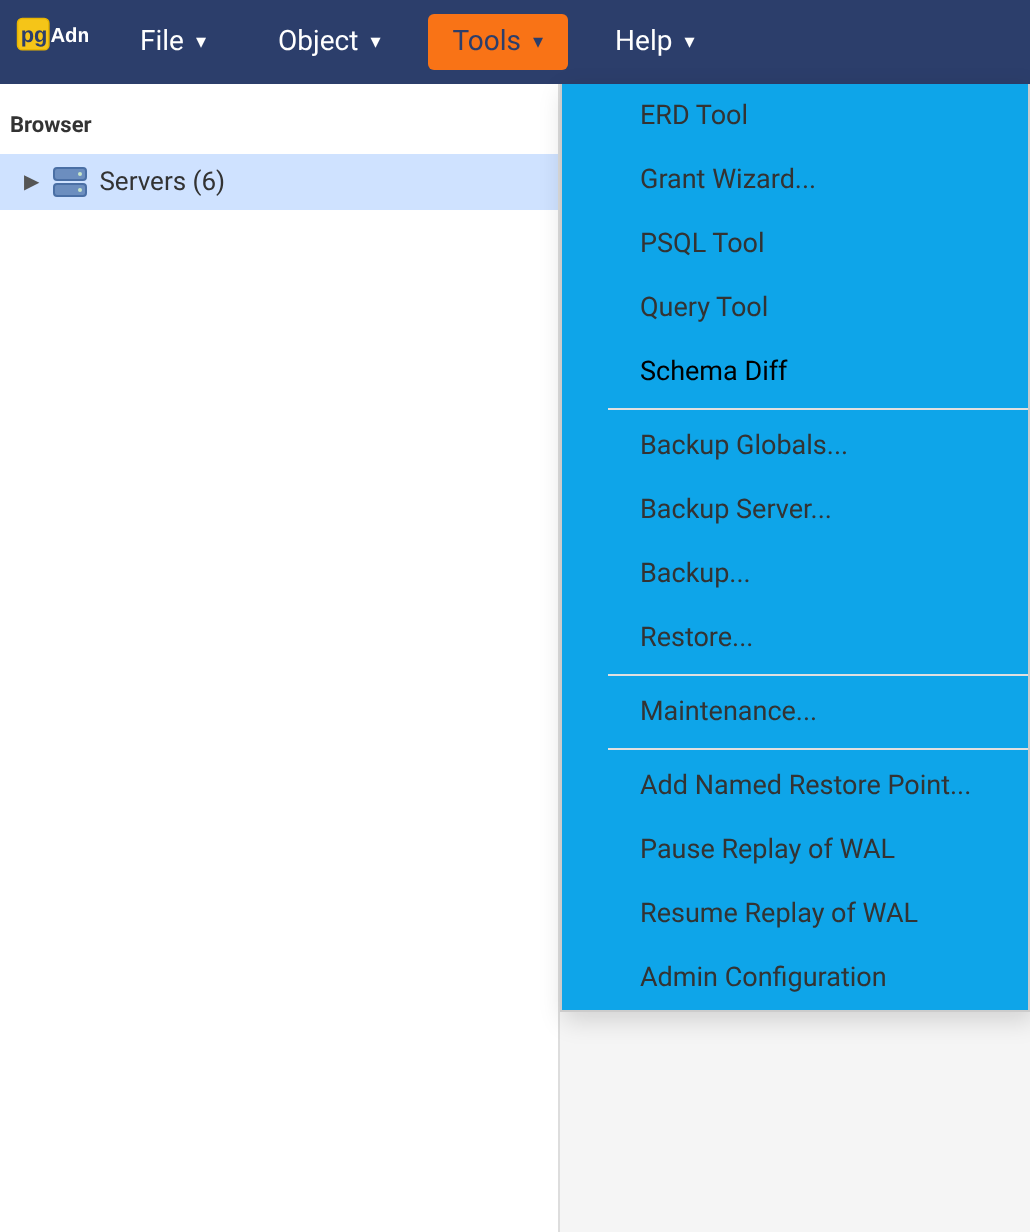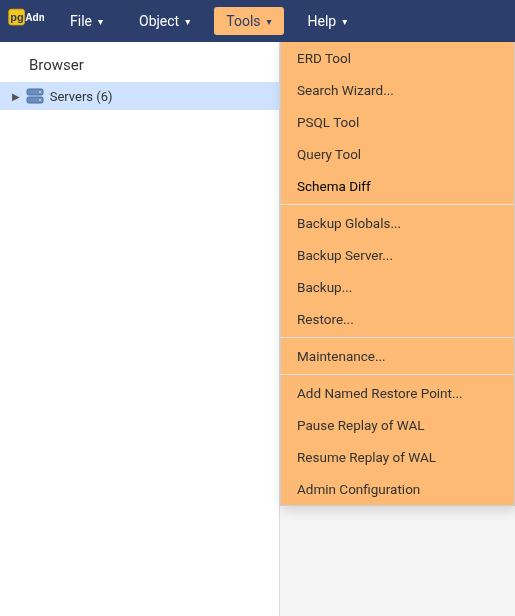--- a/index.html
+++ b/index.html
@@ -52,21 +52,21 @@
       cursor: pointer;
       border-radius: 3px;
       display: flex;
       align-items: center;
       gap: 4px;
       font-size: 14px;
       white-space: nowrap;
     }
 
     .nav-item.active {
-      background: #fdba74;
+      background: #f97316;
       color: #2c3e6b;
       justify-content: flex-end;
     }
 
     .chevron {
       font-size: 10px;
       margin-left: 2px;
     }
 
     
@@ -78,24 +78,24 @@
 
     
     .sidebar {
       width: 280px;
       background: #fff;
       border-right: 1px solid #ddd;
       padding-top: 8px;
     }
 
     .sidebar-title {
-      font-size: 15px;
-      font-weight: 400;
+      font-size: 11px;
+      font-weight: 700;
       color: #333;
-      padding: 6px 29px 8px;
+      padding: 6px 5px 8px;
     }
 
     .sidebar-item {
       display: flex;
       align-items: center;
       padding: 6px 12px;
       cursor: pointer;
       gap: 6px;
       color: #333;
       font-size: 13px;
@@ -113,26 +113,27 @@
     .server-icon {
       display: inline-flex;
       align-items: center;
       justify-content: center;
     }
 
     .dropdown-menu {
       position: absolute;
       top: 0;
       left: 280px;
-      background: #fdba74;
+      background: #0ea5e9;
       border: 1px solid #ccc;
       border-top: none;
       box-shadow: 2px 4px 12px rgba(0,0,0,0.15);
       min-width: 235px;
       z-index: 200;
+      padding-left: 23px;
     }
 
     .menu-item {
       padding: 8px 16px;
       cursor: pointer;
       color: #333;
       font-size: 13.5px;
       white-space: nowrap;
     }
 
@@ -204,21 +205,21 @@
   </div>
 
   <div class="right-panel"></div>
 
   <div class="dropdown-menu">
 
     <div class="menu-item">
       <span>ERD Tool</span>
     </div>
     <div class="menu-item">
-      <span>Search Wizard...</span>
+      <span>Grant Wizard...</span>
     </div>
     <div class="menu-item">
       <span>PSQL Tool</span>
     </div>
     <div class="menu-item">
       <span>Query Tool</span>
     </div>
     <div class="menu-item bold">
       <span>Schema Diff</span>
     </div>

